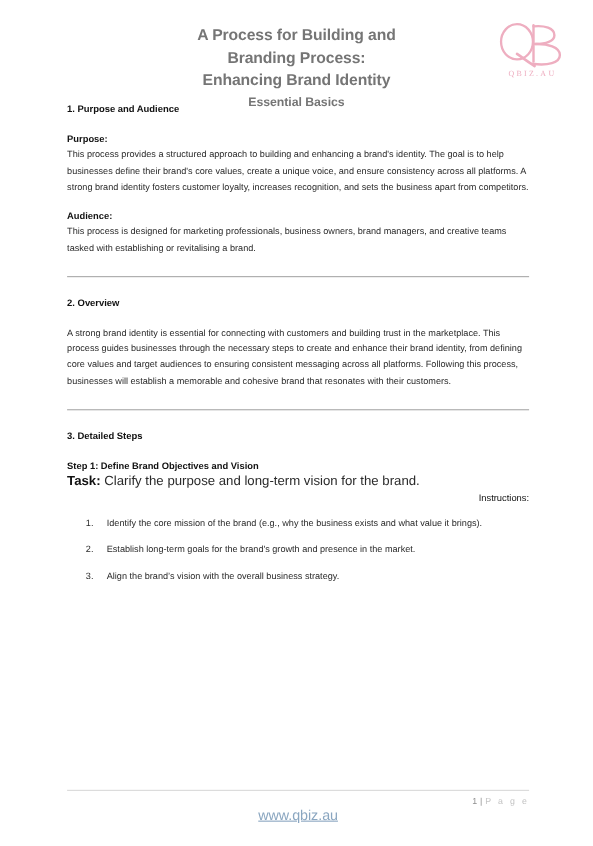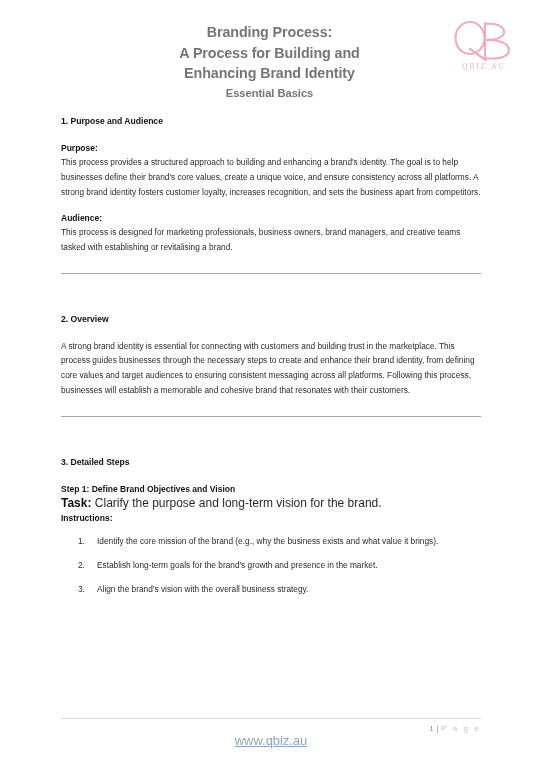--- a/index.html
+++ b/index.html
@@ -67,21 +67,20 @@
     text-align: center;
     padding-left: 2px;
   }
 
   
   .content {
     padding: 0 58px 0 61px;
     color: #1d1d1d;
     font-size: 8.3px;
     line-height: 14.8px;
-    margin-top: 22px;
   }
   .sec-head {
     font-weight: bold;
     font-size: 8.6px;
     color: #111111;
     margin: 0 0 12px 0;
     letter-spacing: -0.02px;
   }
   .sub-head {
     font-weight: bold;
@@ -119,25 +118,26 @@
     line-height: 14.6px;
   }
   .task-line {
     margin: 0;
     font-size: 12px;
     color: #2a2a2a;
     line-height: 14.6px;
   }
   .task-line .lbl { font-weight: bold; color: #111111; }
   .instr-line {
-    font-weight: bold;
+    font-weight: normal;
     font-size: 8.5px;
     color: #111111;
     margin: 0;
     line-height: 14.6px;
+    text-align: right;
   }
 
   ol.steps {
     list-style: none;
     margin: 9px 0 0 0;
     padding: 0;
   }
   ol.steps li {
     position: relative;
     padding-left: 36px;
@@ -200,22 +200,22 @@
     letter-spacing: -0.05px;
   }
 </style>
 </head>
 <body>
 
 <div class="page">
 
   <div class="header">
     <div class="doc-title">
+      <span class="tline">A Process for Building and</span>
       <span class="tline">Branding Process:</span>
-      <span class="tline">A Process for Building and</span>
       <span class="tline">Enhancing Brand Identity</span>
     </div>
     <div class="doc-subtitle">Essential Basics</div>
 
     <div class="logo">
       <svg width="66" height="42" viewBox="0 0 66 42">
         <g fill="none" stroke="#eeaec0" stroke-width="2.1">
           <ellipse cx="20" cy="18" rx="14.5" ry="16"></ellipse>
           <path d="M20 29 C26 33 31 37 36 40" stroke-width="2.4" stroke-linecap="round"></path>
         </g>

